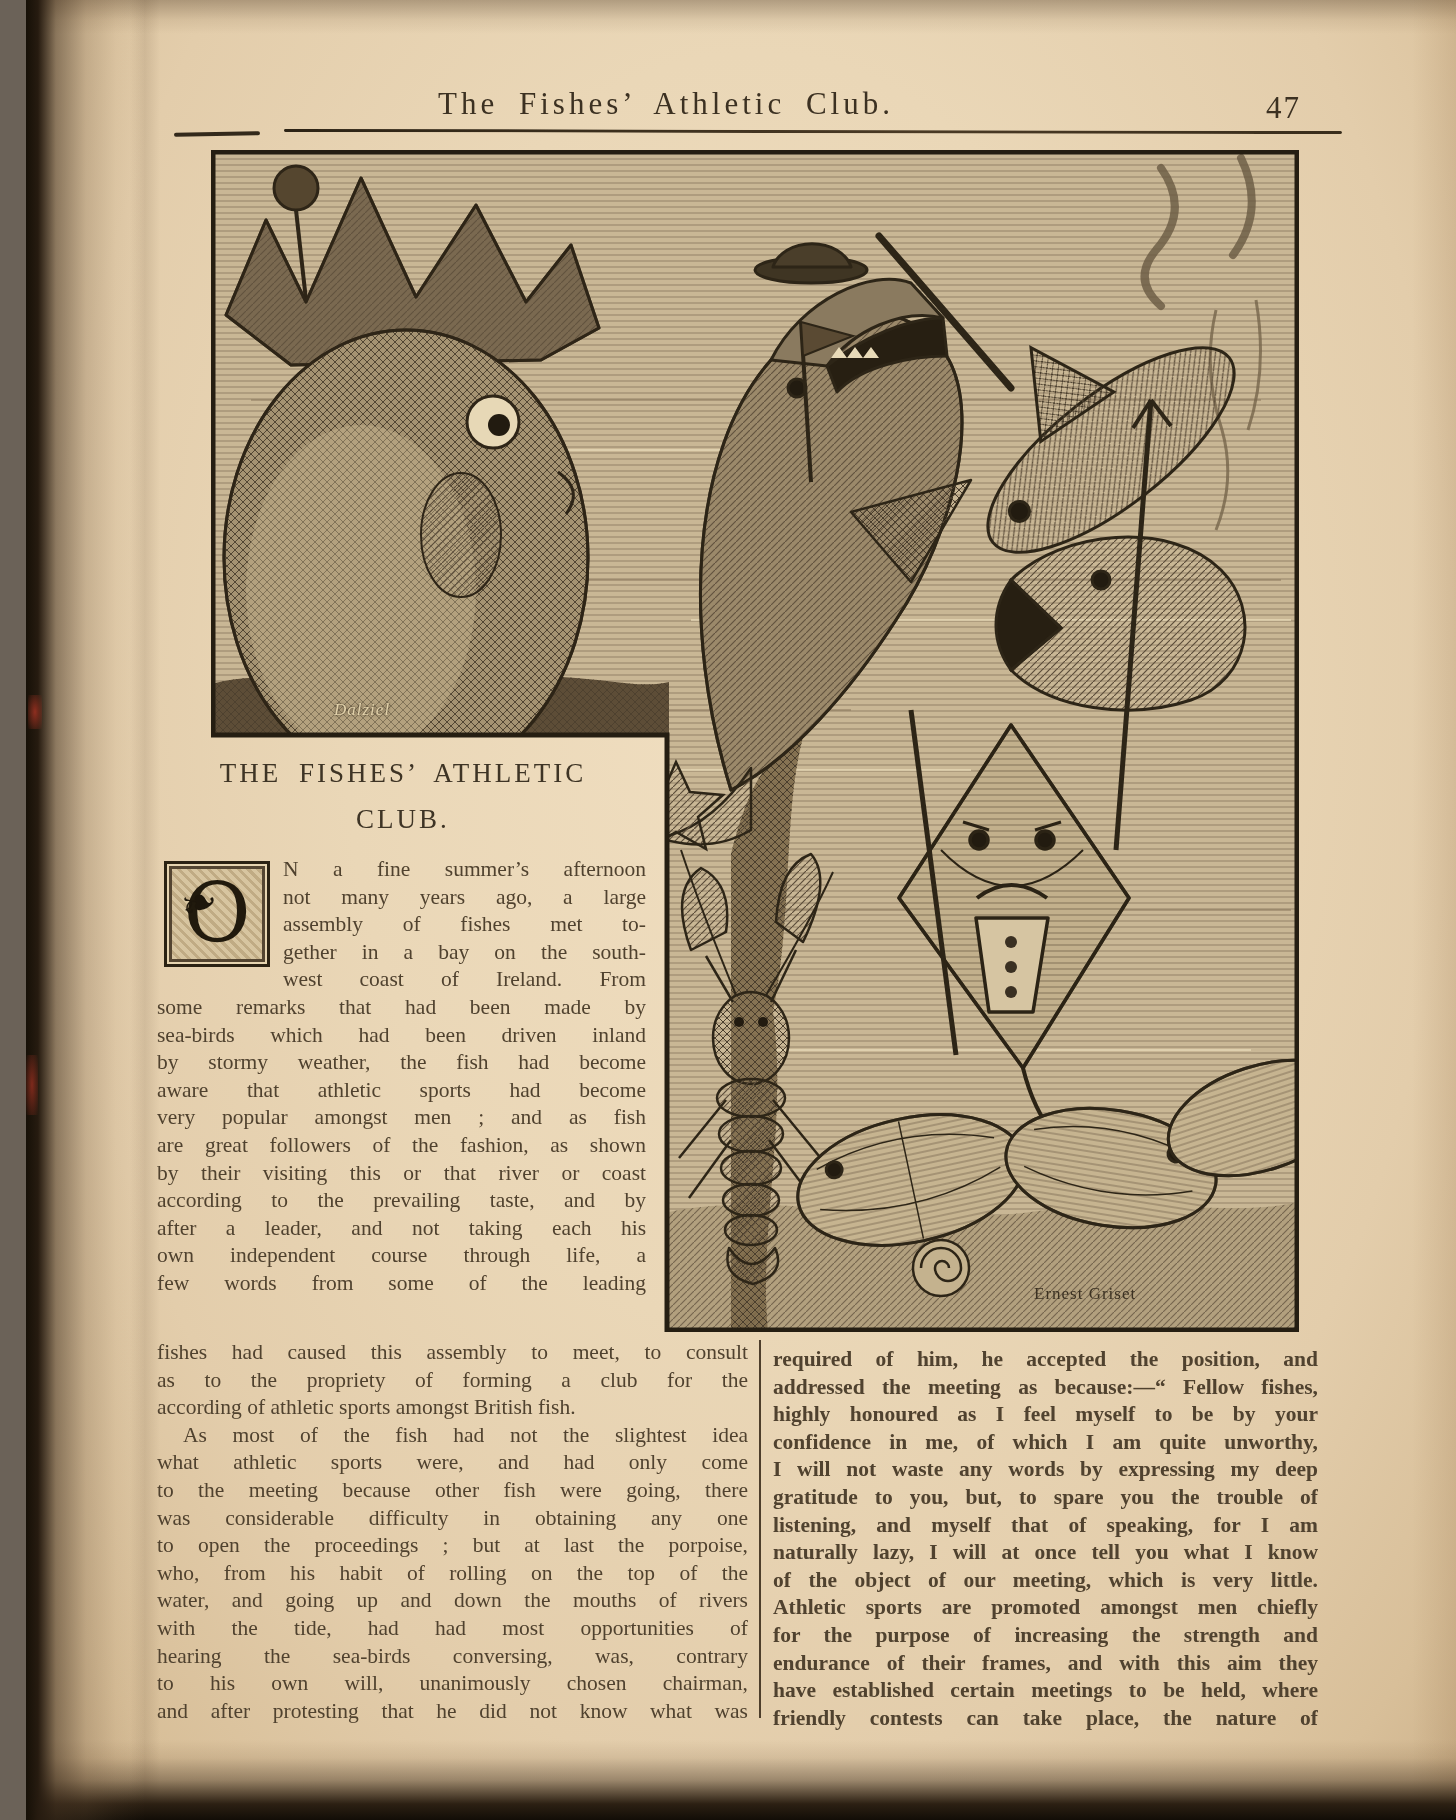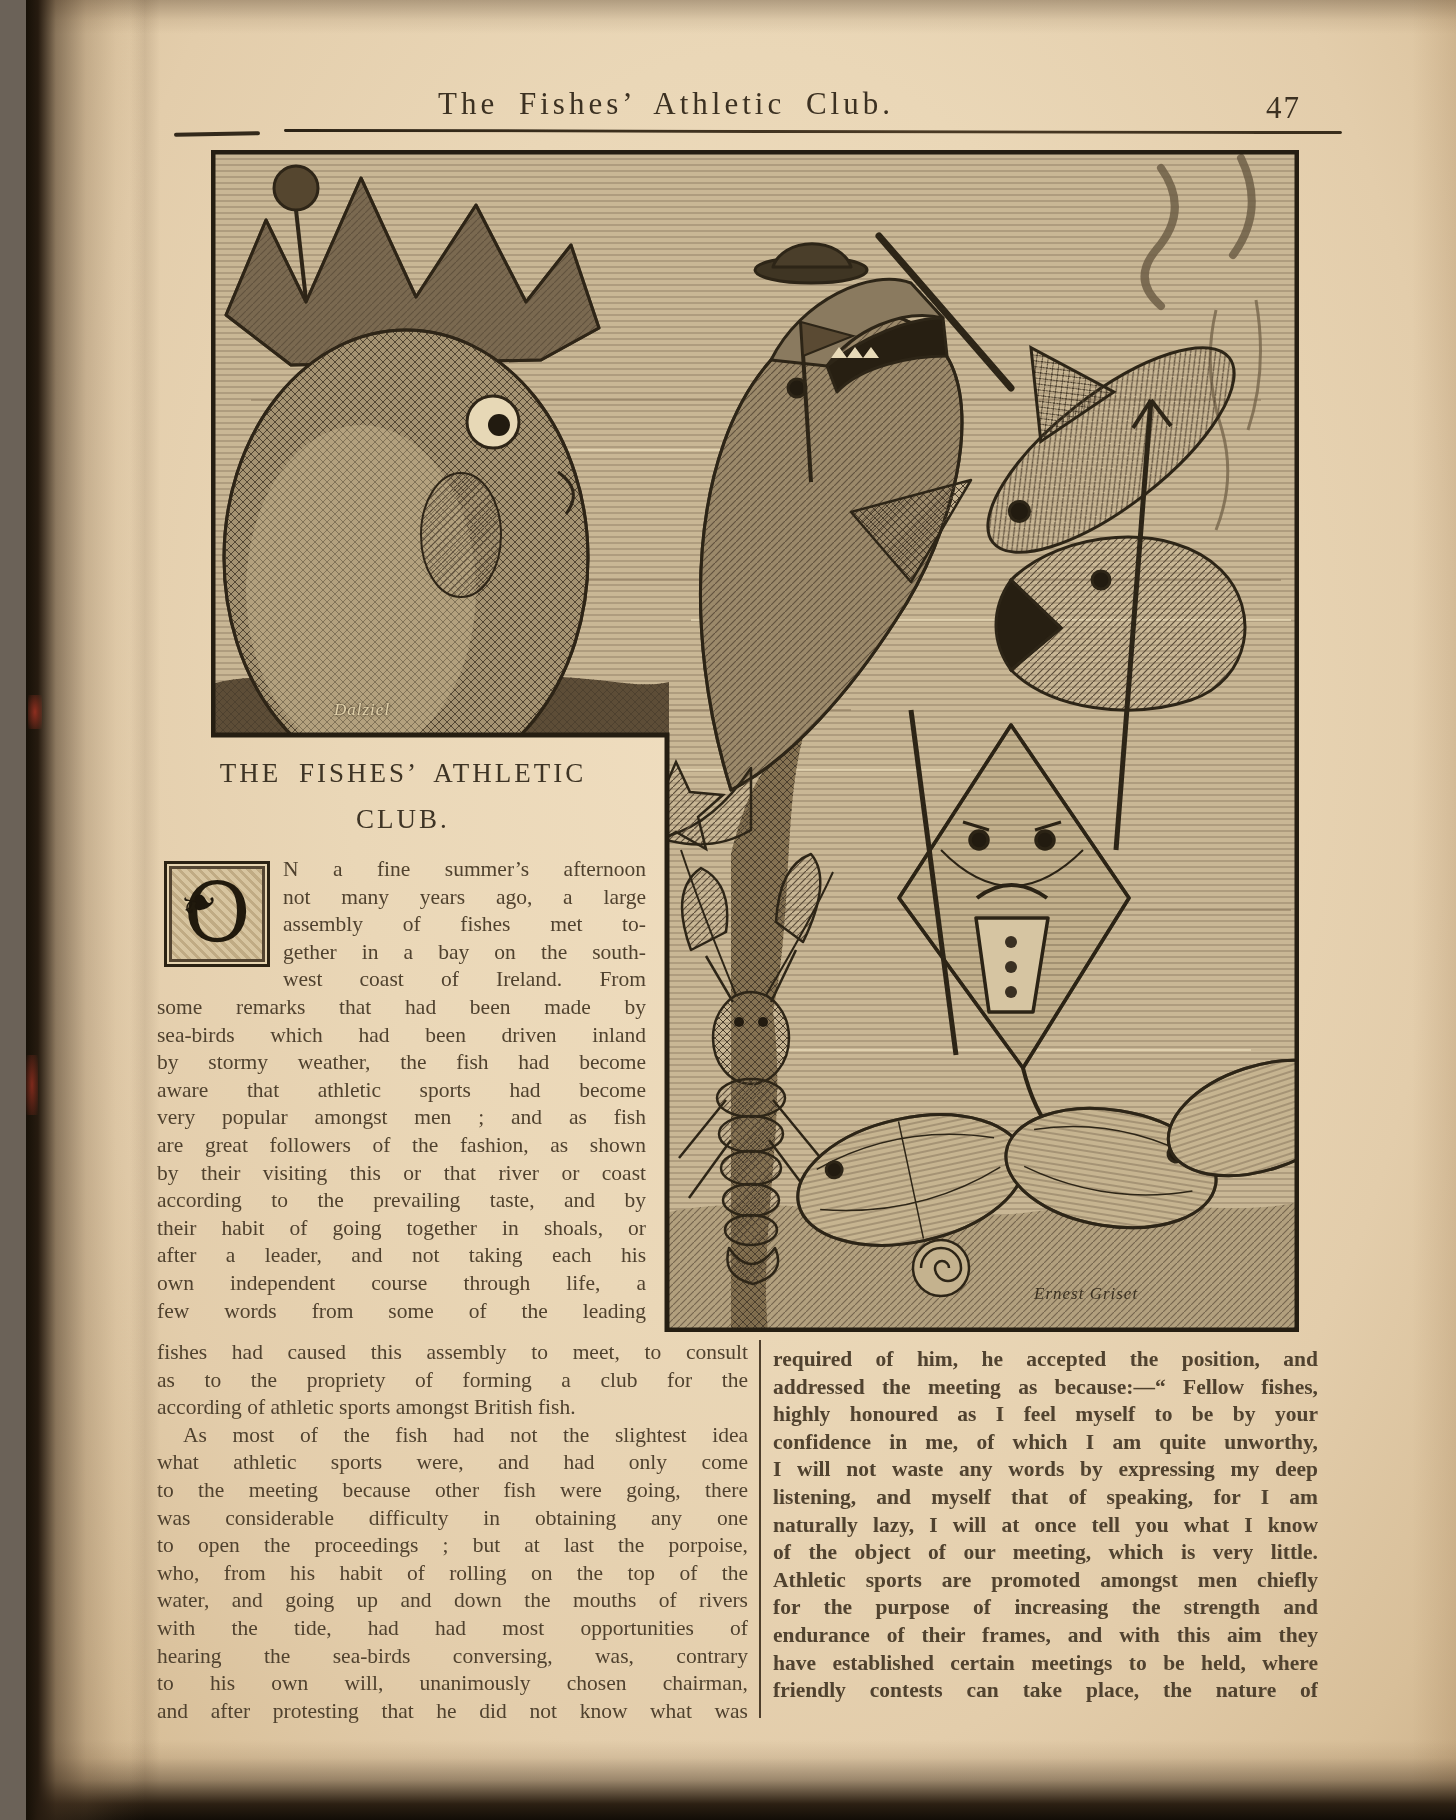--- a/index.html
+++ b/index.html
@@ -30,21 +30,21 @@
   .rule-a{left:148px;top:132px;width:86px;height:4px;background:#33291b;border-radius:2px;transform:rotate(-1deg);}
   .rule-b{left:258px;top:130px;width:1058px;height:3px;border-radius:2px;transform:rotate(.12deg);
     background:linear-gradient(90deg,#2c2315,#4a3a25 60%,#33281733 100%),#3a2e1d;}
   
   .engraving{left:185px;top:150px;width:1088px;height:1182px;
     clip-path:polygon(0 0,1088px 0,1088px 1182px,458px 1182px,458px 587px,0 587px);}
   .engraving svg{display:block;width:1088px;height:1182px;}
   .eng-border{left:185px;top:150px;width:1088px;height:1182px;pointer-events:none;}
   .sig-dalziel{left:308px;top:700px;font-size:17px;font-style:italic;letter-spacing:1px;
     color:#e2d2ab;text-shadow:0 0 3px #2c2214;}
-  .sig-griset{left:1008px;top:1284px;font-size:17px;font-style:italic;letter-spacing:1px;color:#3b3122;}
+  .sig-griset{left:1008px;top:1284px;font-size:17px;letter-spacing:1px;color:#3b3122;}
   
   .art-title{left:131px;top:750px;width:492px;text-align:center;font-size:27px;
     letter-spacing:3px;word-spacing:8px;line-height:46px;color:#3e3425;}
   .bodytext{font-size:21.5px;line-height:27.6px;color:#50422f;}
   .line{text-align:justify;text-align-last:justify;height:27.6px;overflow:hidden;white-space:nowrap;}
   .line.p-end{text-align-last:left;}
   .line.p-start{text-indent:26px;}
   .col-narrow{left:131px;top:856px;width:489px;}
   .dc-row{display:flex;}
   .dropcap{width:100px;height:100px;margin:5px 13px 0 7px;flex:0 0 auto;position:relative;
@@ -254,21 +254,20 @@
     </div>
     <div>
         <div class="line">some remarks that had been made by</div>
         <div class="line">sea-birds which had been driven inland</div>
         <div class="line">by stormy weather, the fish had become</div>
         <div class="line">aware that athletic sports had become</div>
         <div class="line">very popular amongst men ; and as fish</div>
         <div class="line">are great followers of the fashion, as shown</div>
         <div class="line">by their visiting this or that river or coast</div>
         <div class="line">according to the prevailing taste, and by</div>
-        <div class="line">their habit of going together in shoals, or</div>
         <div class="line">after a leader, and not taking each his</div>
         <div class="line">own independent course through life, a</div>
         <div class="line">few words from some of the leading</div>
       </div>
   </div>
 
   <div class="abs col-left-wide bodytext">
       <div class="line">fishes had caused this assembly to meet, to consult</div>
       <div class="line">as to the propriety of forming a club for the</div>
       <div class="line p-end">according of athletic sports amongst British fish.</div>
@@ -284,20 +283,21 @@
       <div class="line">to his own will, unanimously chosen chairman,</div>
       <div class="line">and after protesting that he did not know what was</div>
     </div>
   <div class="abs divider"></div>
   <div class="abs col-right bodytext">
       <div class="line">required of him, he accepted the position, and</div>
       <div class="line">addressed the meeting as because:—“ Fellow fishes,</div>
       <div class="line">highly honoured as I feel myself to be by your</div>
       <div class="line">confidence in me, of which I am quite unworthy,</div>
       <div class="line">I will not waste any words by expressing my deep</div>
+      <div class="line">gratitude to you, but, to spare you the trouble of</div>
       <div class="line">listening, and myself that of speaking, for I am</div>
       <div class="line">naturally lazy, I will at once tell you what I know</div>
       <div class="line">of the object of our meeting, which is very little.</div>
       <div class="line">Athletic sports are promoted amongst men chiefly</div>
       <div class="line">for the purpose of increasing the strength and</div>
       <div class="line">endurance of their frames, and with this aim they</div>
       <div class="line">have established certain meetings to be held, where</div>
       <div class="line">friendly contests can take place, the nature of</div>
     </div>
 

